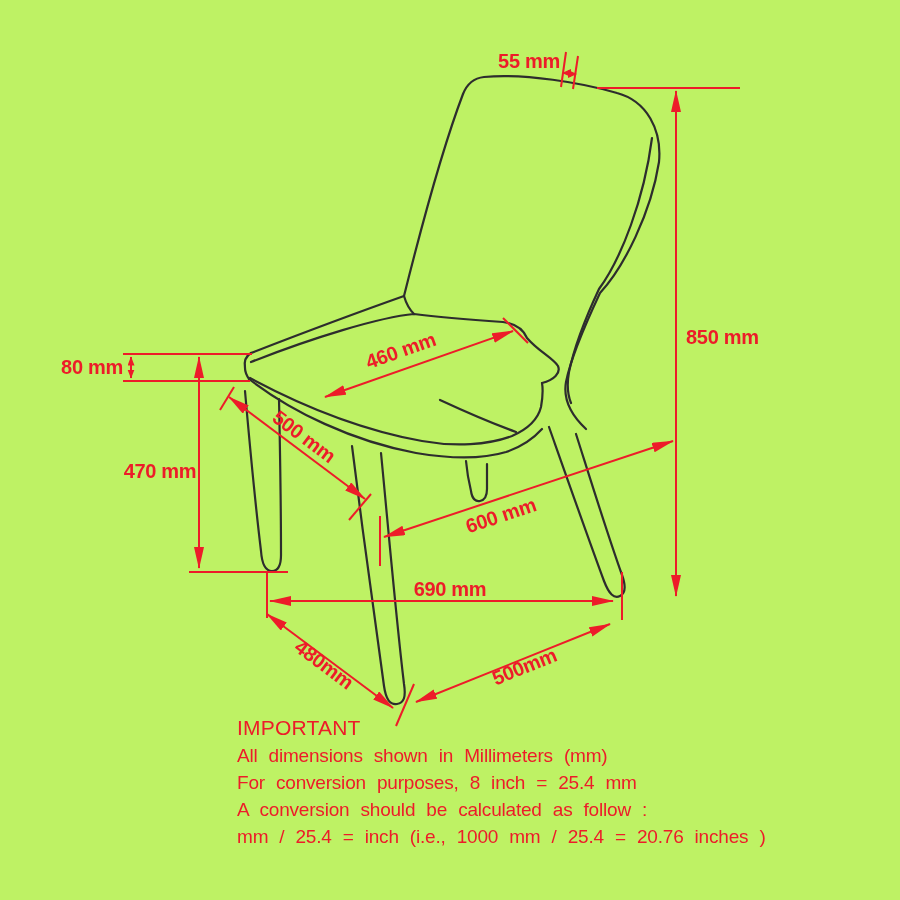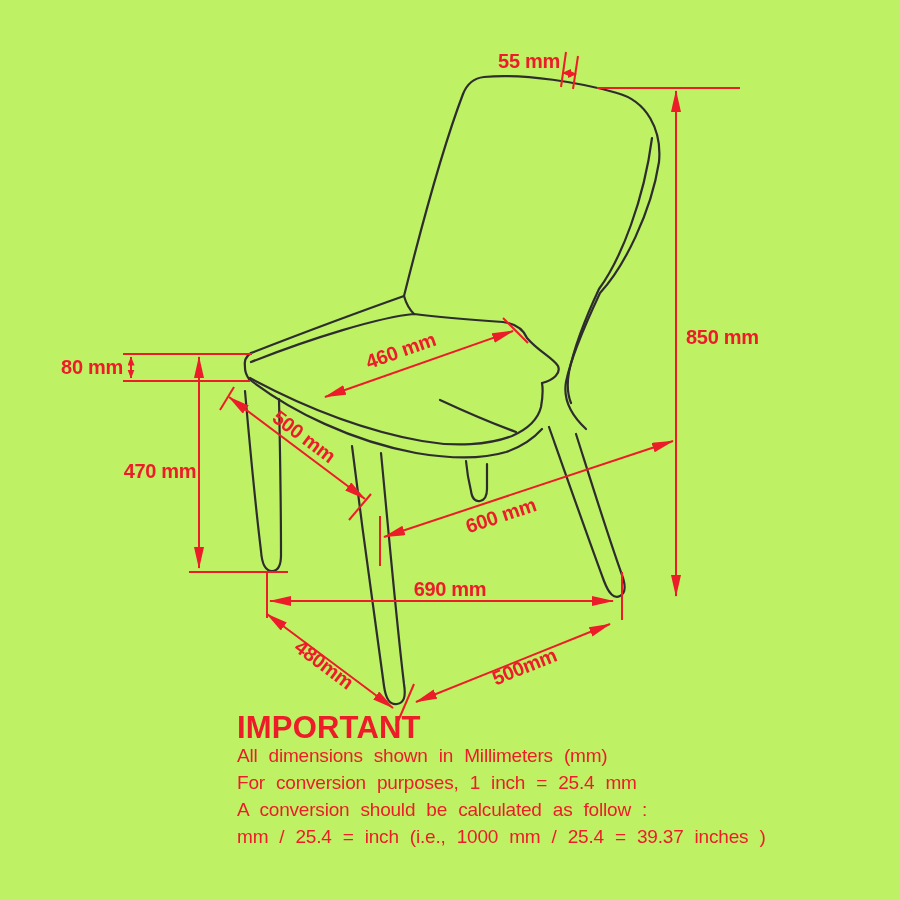--- a/index.html
+++ b/index.html
@@ -4,21 +4,21 @@
 <style>
   html,body{margin:0;padding:0;background:#ffffff;}
   #stage{position:relative;width:900px;height:900px;background:#bef264;overflow:hidden;
          font-family:"Liberation Sans", sans-serif;}
   svg{position:absolute;left:0;top:0;}
   .chair-line{fill:none;stroke:#2d2d2d;stroke-width:2.2;stroke-linecap:round;stroke-linejoin:round;}
   .dim-line{fill:none;stroke:#ed1c29;stroke-width:2;stroke-linecap:butt;}
   .dim-label{fill:#ed1c29;font-family:"Liberation Sans", sans-serif;font-size:20px;font-weight:bold;letter-spacing:-0.3px;}
   .tiny-arrow{fill:#ed1c29;stroke:none;}
   #notes{position:absolute;left:237px;top:714px;color:#ed1c29;}
-  #notes .heading{font-size:31px;font-weight:bold;letter-spacing:0.2px;line-height:28px;}
+  #notes .heading{font-size:21px;font-weight:normal;letter-spacing:0.2px;line-height:28px;}
   #notes .note-line{font-size:19px;font-weight:normal;letter-spacing:-0.2px;word-spacing:6px;line-height:27px;white-space:nowrap;}
 </style>
 </head>
 <body>
 
 <div id="stage">
 
   <svg width="900" height="900" viewBox="0 0 900 900">
     <defs>
       <marker id="arr" orient="auto-start-reverse" markerUnits="userSpaceOnUse" markerWidth="23" markerHeight="12" refX="21" refY="5">
@@ -106,18 +106,18 @@
     <g>
       <line class="dim-line" x1="416" y1="702" x2="610" y2="624" marker-start="url(#arr)" marker-end="url(#arr)"></line>
       <line class="dim-line" x1="414" y1="684" x2="396" y2="726"></line>
       <text class="dim-label" transform="translate(527,673) rotate(-22)" text-anchor="middle">500mm</text>
     </g>
   </svg>
 
   <div id="notes">
     <div class="heading">IMPORTANT</div>
     <div class="note-line">All dimensions shown in Millimeters (mm)</div>
-    <div class="note-line">For conversion purposes, 1 inch = 25.4 mm</div>
+    <div class="note-line">For conversion purposes, 8 inch = 25.4 mm</div>
     <div class="note-line">A conversion should be calculated as follow :</div>
-    <div class="note-line">mm / 25.4 = inch (i.e., 1000 mm / 25.4 = 39.37 inches )</div>
+    <div class="note-line">mm / 25.4 = inch (i.e., 1000 mm / 25.4 = 20.76 inches )</div>
   </div>
 
 </div>
 
 </body></html>

